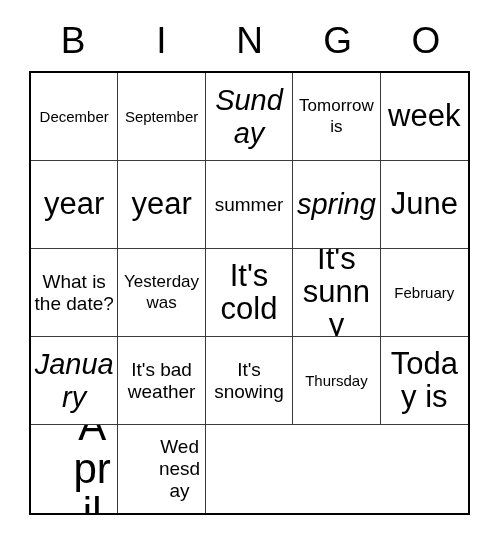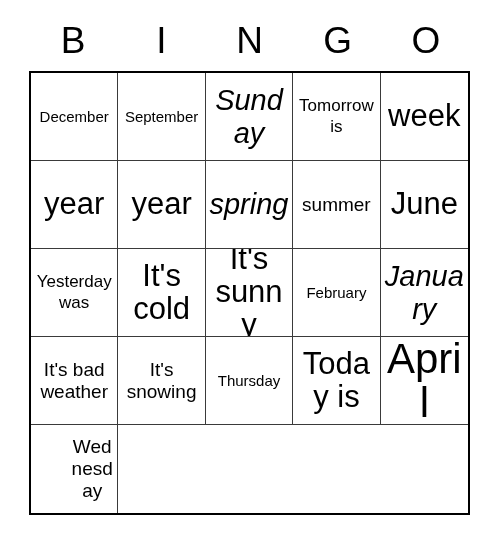--- a/index.html
+++ b/index.html
@@ -113,28 +113,31 @@
         <span class="cell-text sz-xxl">week</span>
       </div>
 
     <div class="cell">
         <span class="cell-text sz-xxl">year</span>
       </div>
     <div class="cell">
         <span class="cell-text sz-xxl">year</span>
       </div>
     <div class="cell">
-        <span class="cell-text sz-lg">spring</span>
+        <span class="cell-text sz-md">summer</span>
       </div>
     <div class="cell">
-        <span class="cell-text sz-md">summer</span>
+        <span class="cell-text sz-lg">spring</span>
       </div>
 
     <div class="cell">
         <span class="cell-text sz-xxl">June</span>
+      </div>
+    <div class="cell">
+        <span class="cell-text sz-md">What is the date?</span>
       </div>
     <div class="cell">
         <span class="cell-text sz-xs">Yesterday was</span>
       </div>
     <div class="cell">
         <span class="cell-text sz-xxl">It's cold</span>
       </div>
 
     <div class="cell">
         <span class="cell-text sz-xxl">It's sunny</span>

